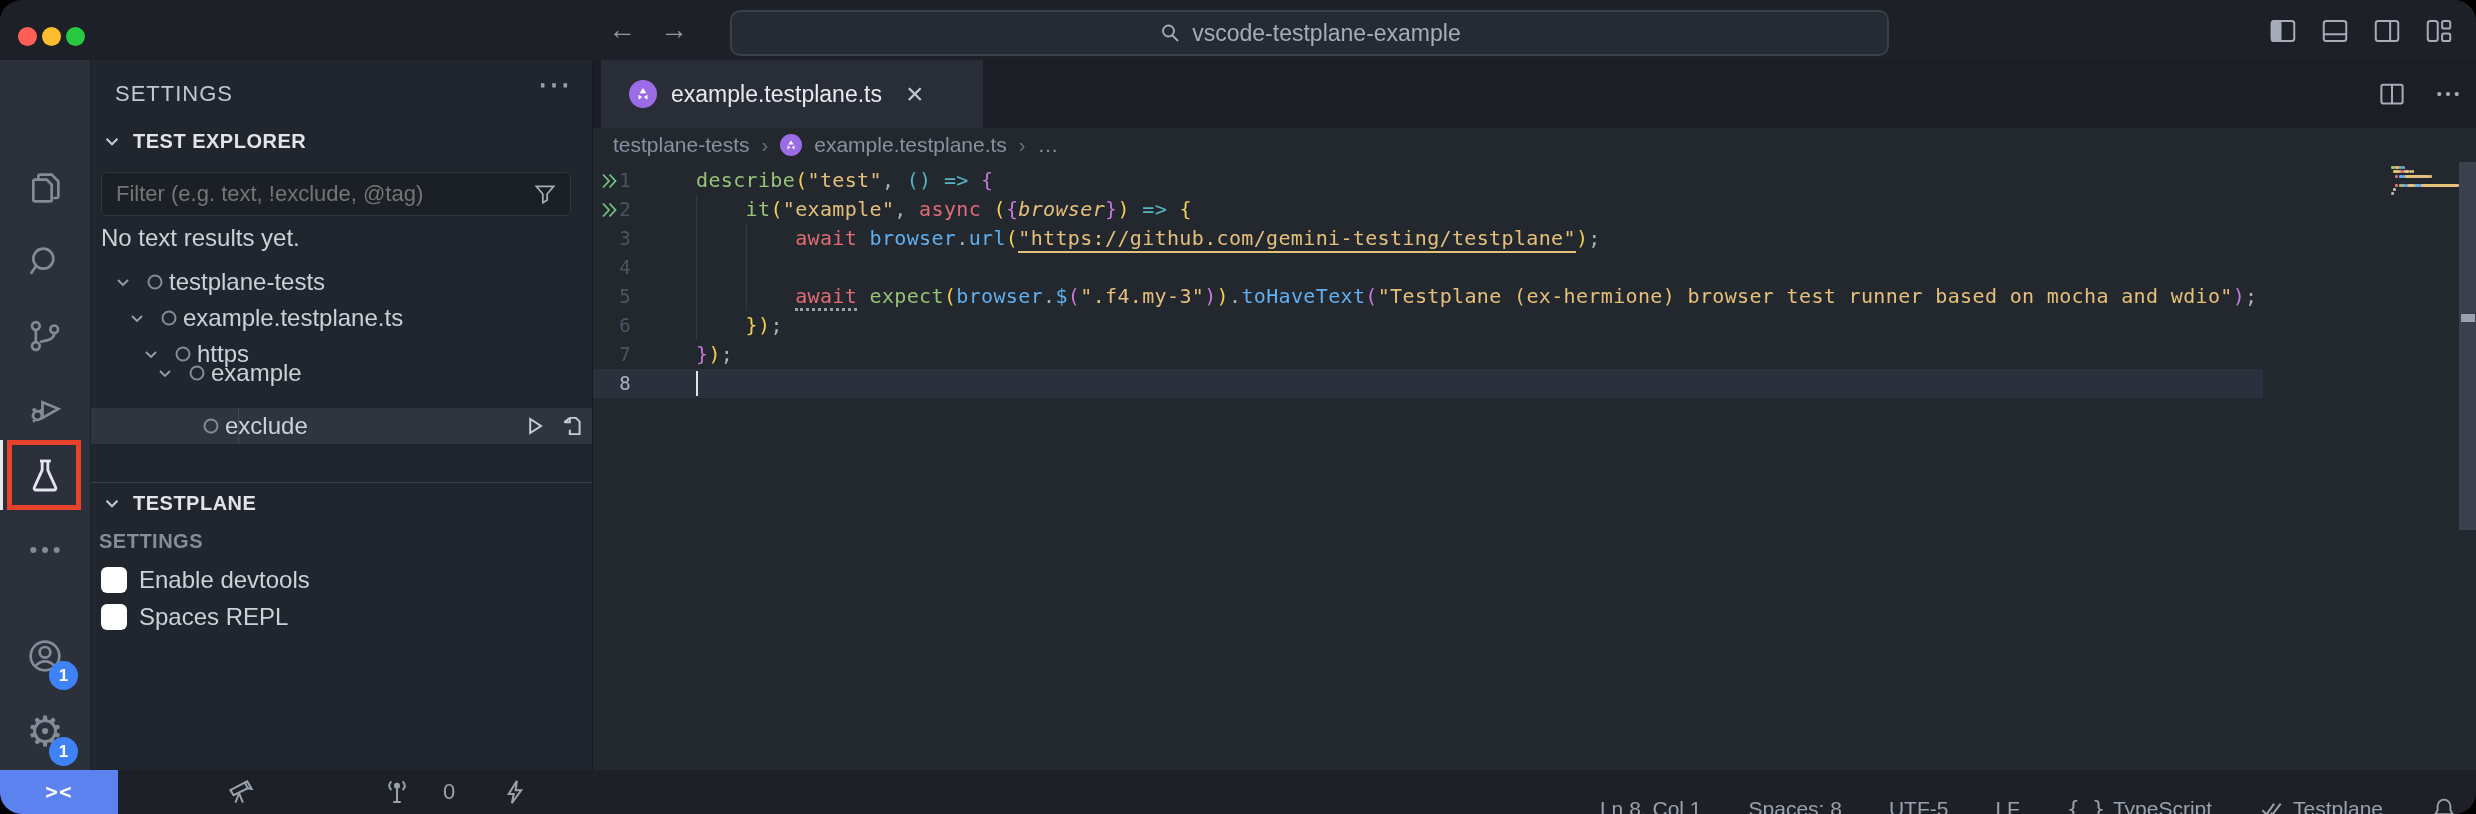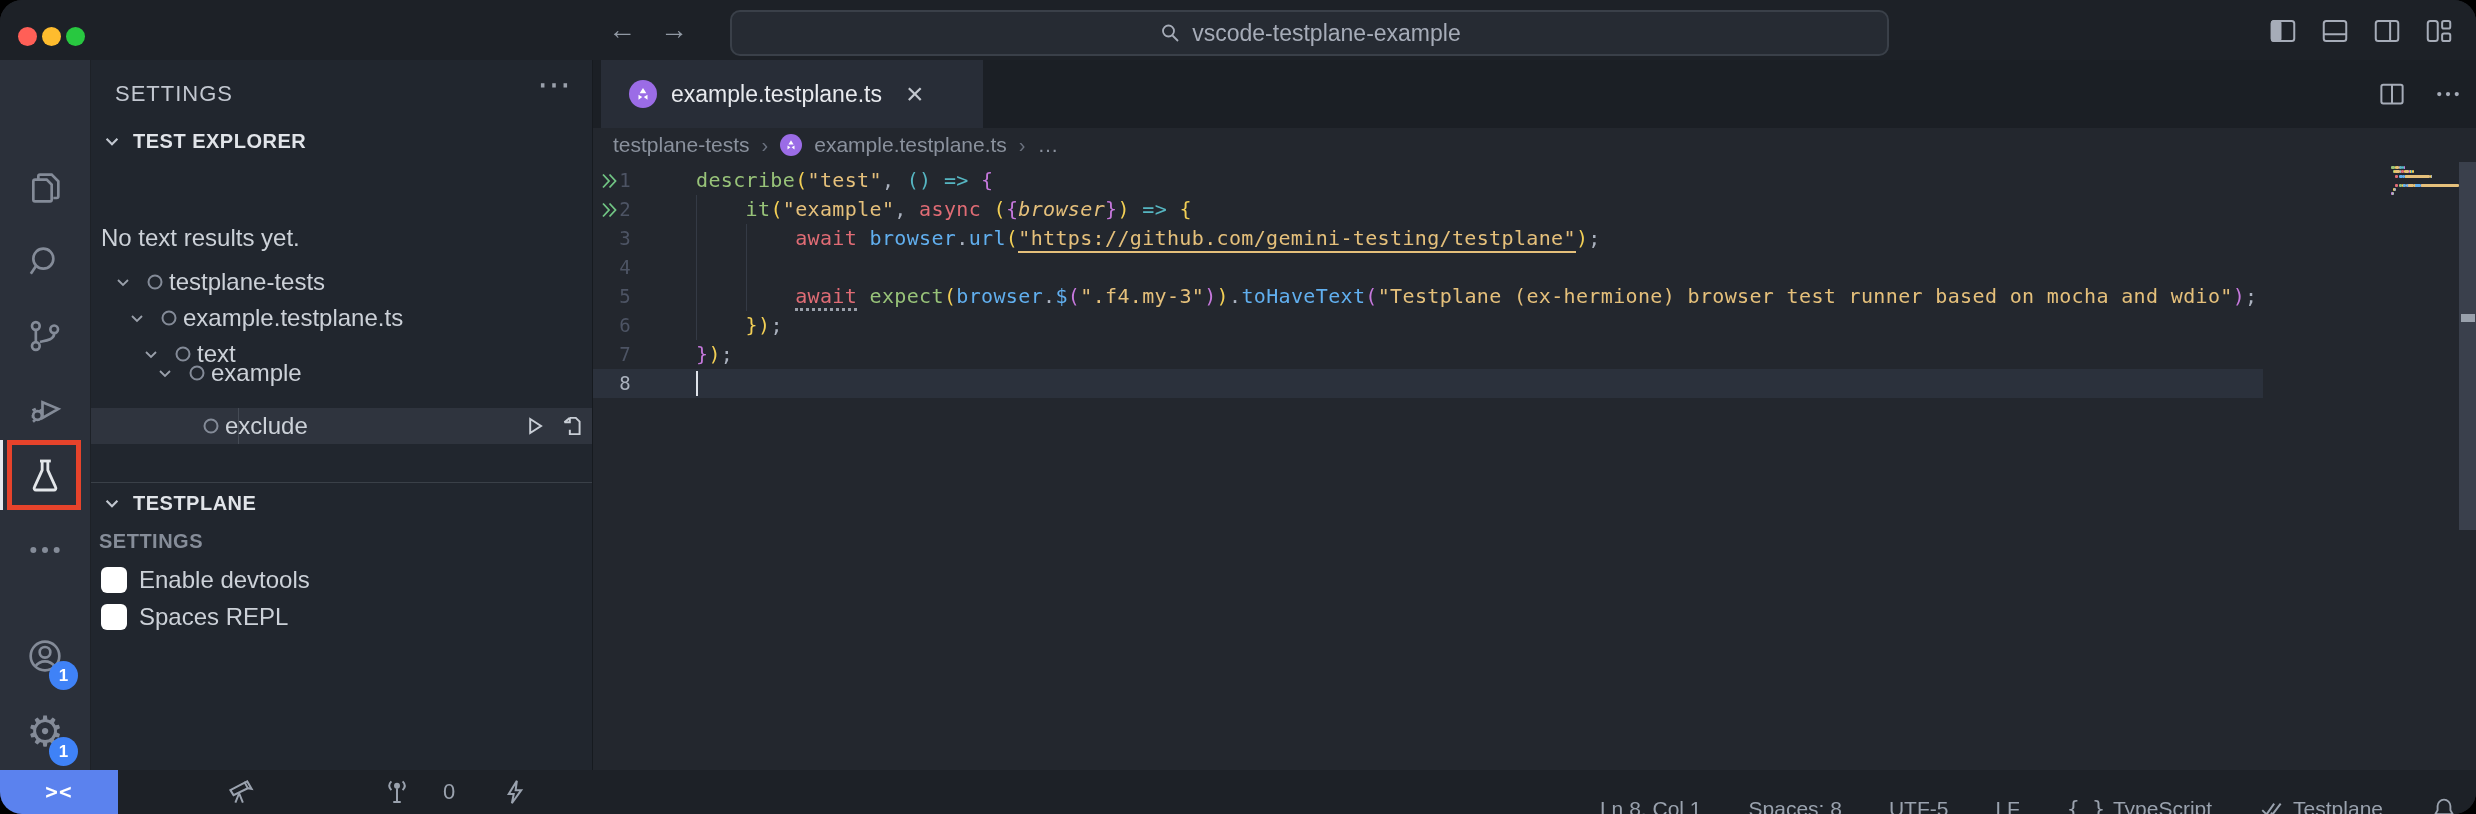--- a/index.html
+++ b/index.html
@@ -181,20 +181,26 @@
     <div id="sidebar-title">SETTINGS</div>
     <div id="sidebar-more">⋯</div>
 
     <div class="section-header" style="top:62px;padding-left:8px;">
       <svg viewBox="0 0 24 24" fill="none" stroke="#c2c7d0" stroke-width="2">
           <path d="M7 10 L12 15 L17 10"></path>
         </svg>
       <span>TEST EXPLORER</span>
     </div>
 
+    <div id="filterbox">
+      <input placeholder="Filter (e.g. text, !exclude, @tag)" style="">
+      <svg viewBox="0 0 24 24" fill="none" stroke="#a6acb8" stroke-width="1.6" style="width:26px;height:26px;margin-right:12px;">
+          <path d="M4 5 H20 L14 12 V17.5 L10 20 V12 Z"></path>
+        </svg>
+    </div>
 
     <div id="no-results">No text results yet.</div>
 
     <div id="tree">
         <div class="tree-row" style="top: 204px;">
           <svg viewBox="0 0 24 24" fill="none" stroke="#9aa0ab" stroke-width="1.8" class="t-chevron" style="left: 20px;">
             <path d="M7 10 L12 15 L17 10"></path>
           </svg>
           <svg viewBox="0 0 24 24" class="t-circle" style="left: 52px;">
             <circle cx="12" cy="12" r="6.5" fill="none" stroke="#848b98" stroke-width="2"></circle>
@@ -210,21 +216,21 @@
           </svg>
           <span class="t-label" style="left: 92px;">example.testplane.ts</span>
         </div>
         <div class="tree-row" style="top: 276px;">
           <svg viewBox="0 0 24 24" fill="none" stroke="#9aa0ab" stroke-width="1.8" class="t-chevron" style="left: 48px;">
             <path d="M7 10 L12 15 L17 10"></path>
           </svg>
           <svg viewBox="0 0 24 24" class="t-circle" style="left: 80px;">
             <circle cx="12" cy="12" r="6.5" fill="none" stroke="#848b98" stroke-width="2"></circle>
           </svg>
-          <span class="t-label" style="left: 106px;">text</span>
+          <span class="t-label" style="left: 106px;">https</span>
         </div>
         <div class="tree-row" style="top: 295px;">
           <svg viewBox="0 0 24 24" fill="none" stroke="#9aa0ab" stroke-width="1.8" class="t-chevron" style="left: 62px;">
             <path d="M7 10 L12 15 L17 10"></path>
           </svg>
           <svg viewBox="0 0 24 24" class="t-circle" style="left: 94px;">
             <circle cx="12" cy="12" r="6.5" fill="none" stroke="#848b98" stroke-width="2"></circle>
           </svg>
           <span class="t-label" style="left: 120px;">example</span>
         </div>

